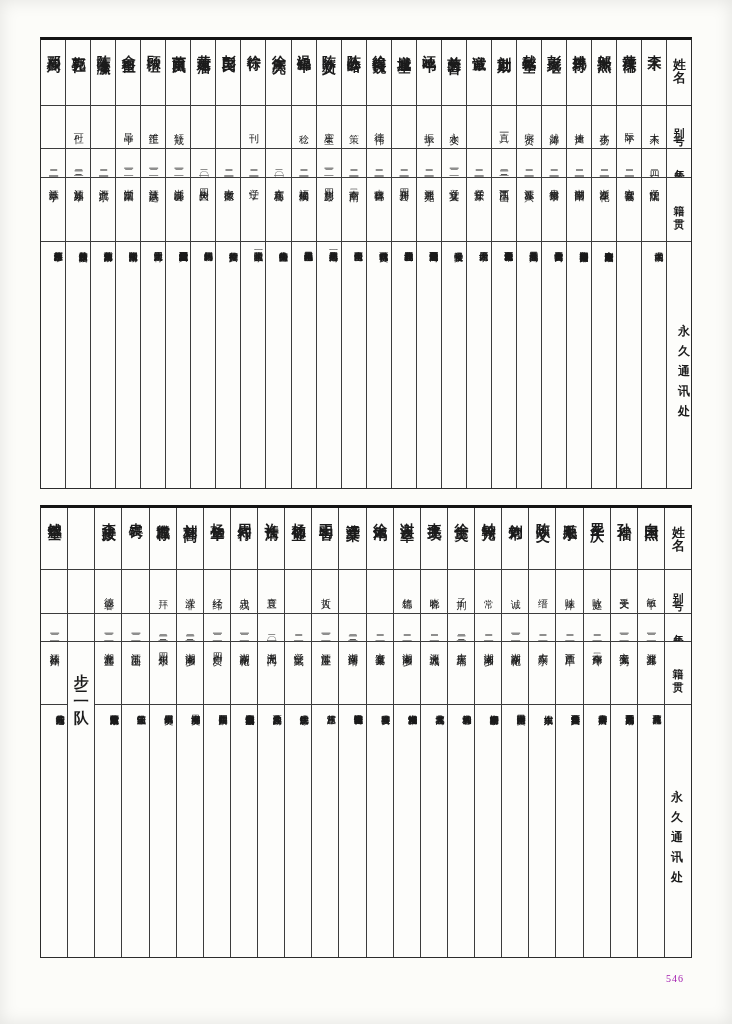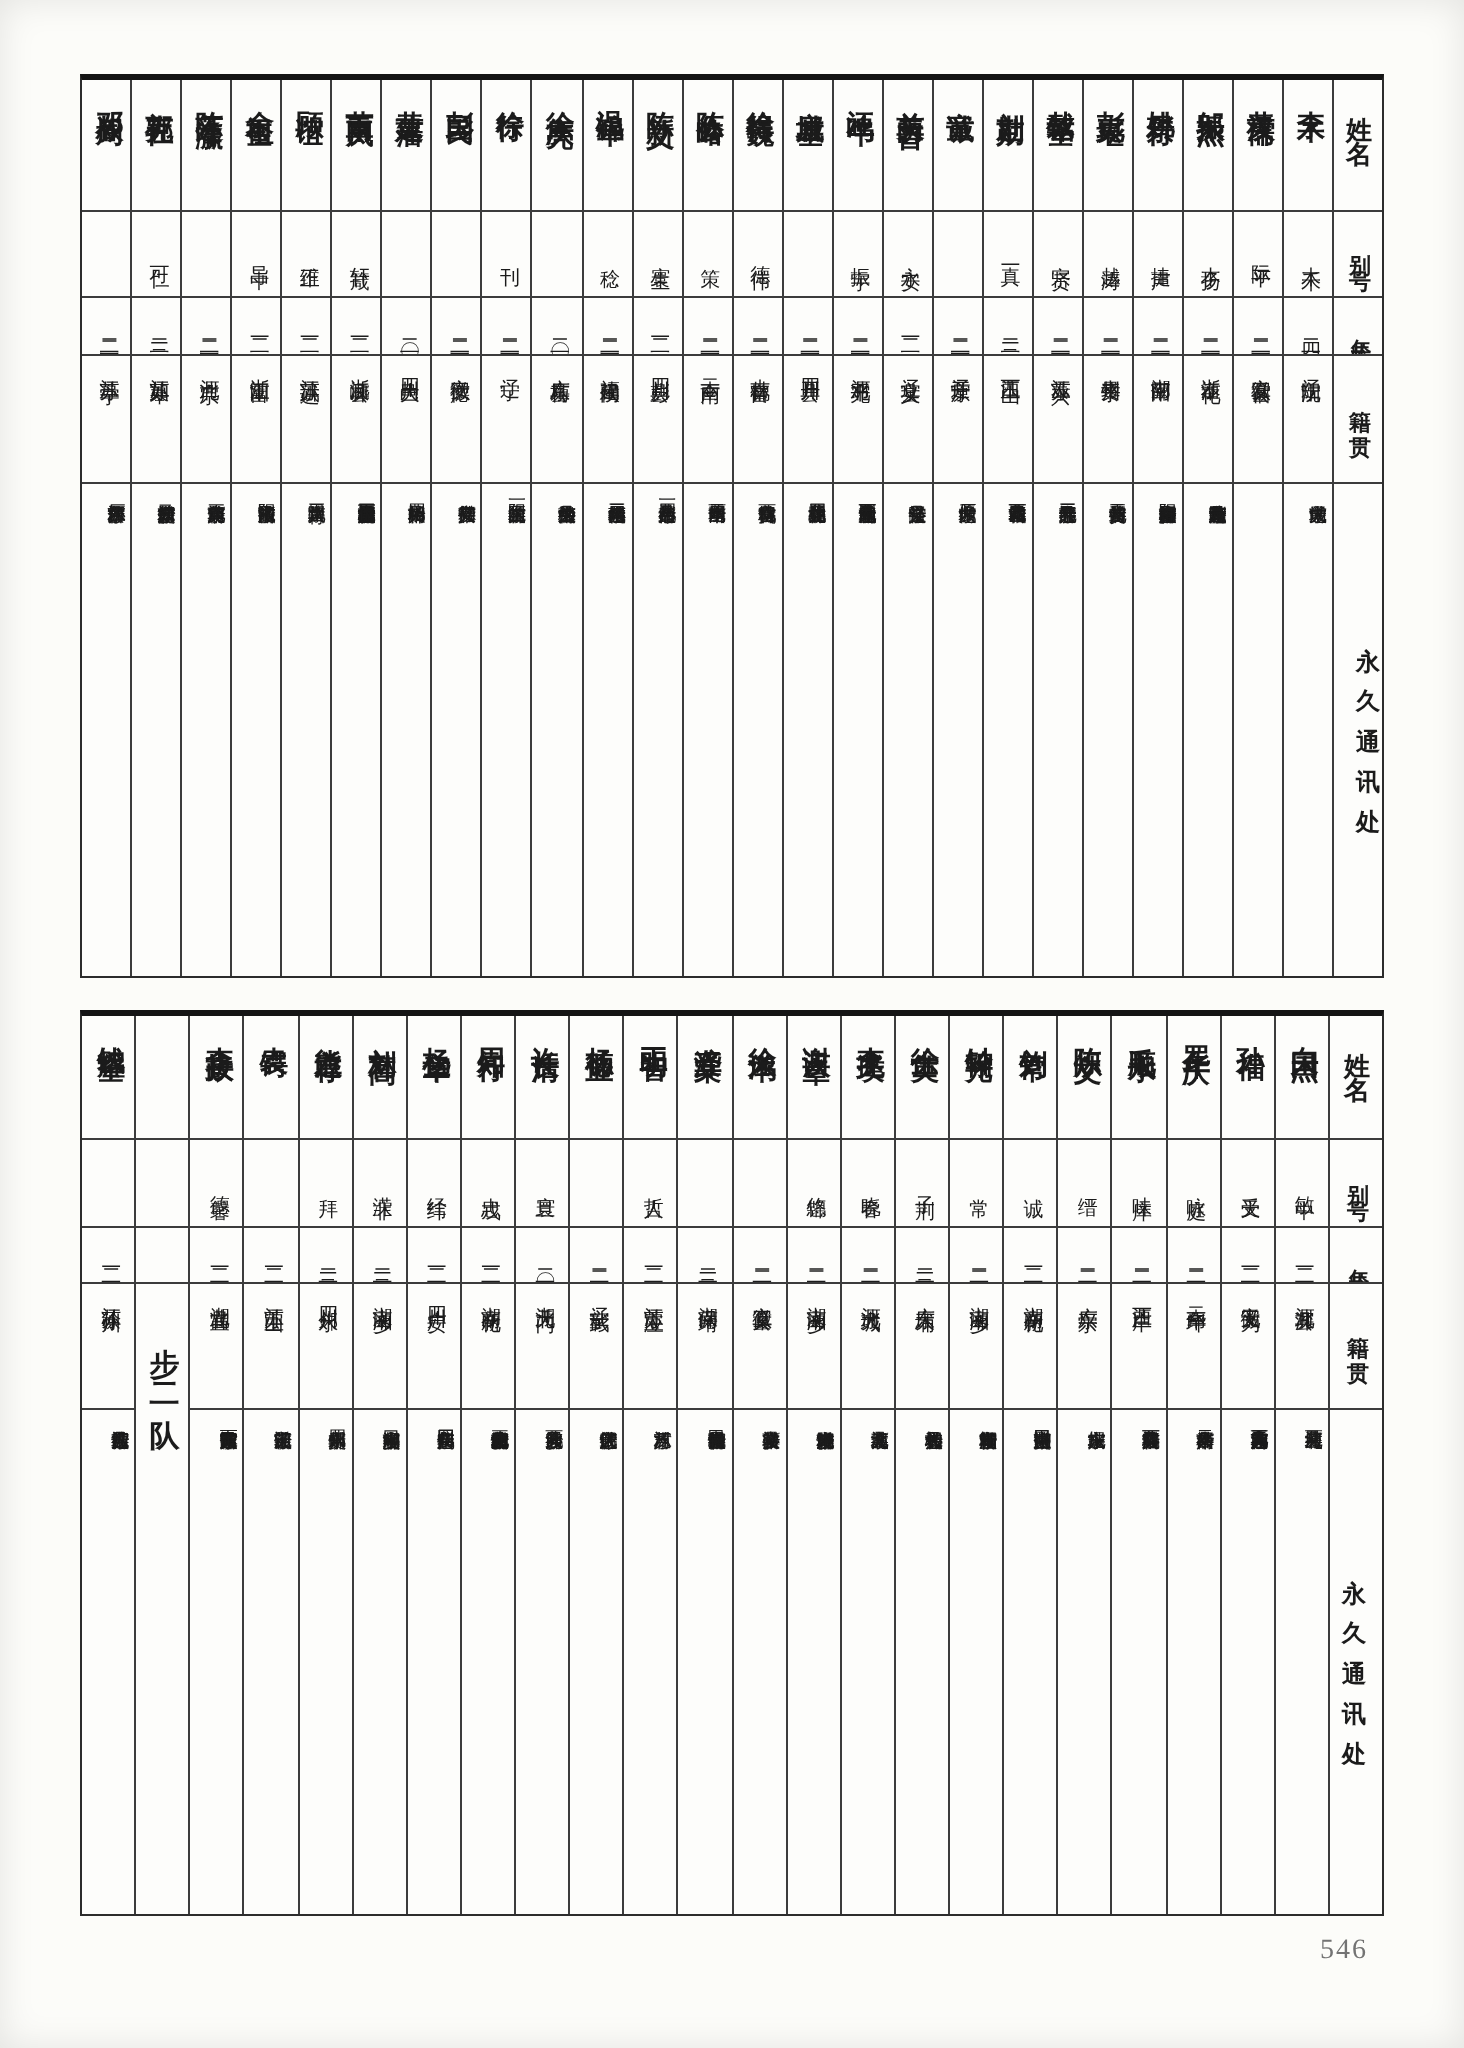--- a/index.html
+++ b/index.html
@@ -88,23 +88,23 @@
   .head-cell.alias-cell   { font-size:11px; letter-spacing:8px;  }
   .head-cell.age-cell     { font-size:10px; letter-spacing:2px;  }
   .head-cell.native-cell  { font-size:11px; letter-spacing:14px; text-align:center; padding-top:0; }
   .head-cell.address-cell { font-size:12px; letter-spacing:20px; text-align:center; padding-top:0;
                             line-height:24px; }
   #table-bottom .head-cell.address-cell { line-height:26px; }
 
   .page-number {
     position:absolute;
     right:48px; bottom:40px;
-    font-size:14px;
+    font-size:10px;
     letter-spacing:1px;
-    color:#737373;
+    color:#a21caf;
   }
 </style>
 </head>
 <body>
 
 <div class="roster-table" id="table-top">
     <div class="col header-col">
       <div class="cell name-cell head-cell">姓名</div>
       <div class="cell alias-cell head-cell">别号</div>
       <div class="cell age-cell head-cell">年龄</div>

